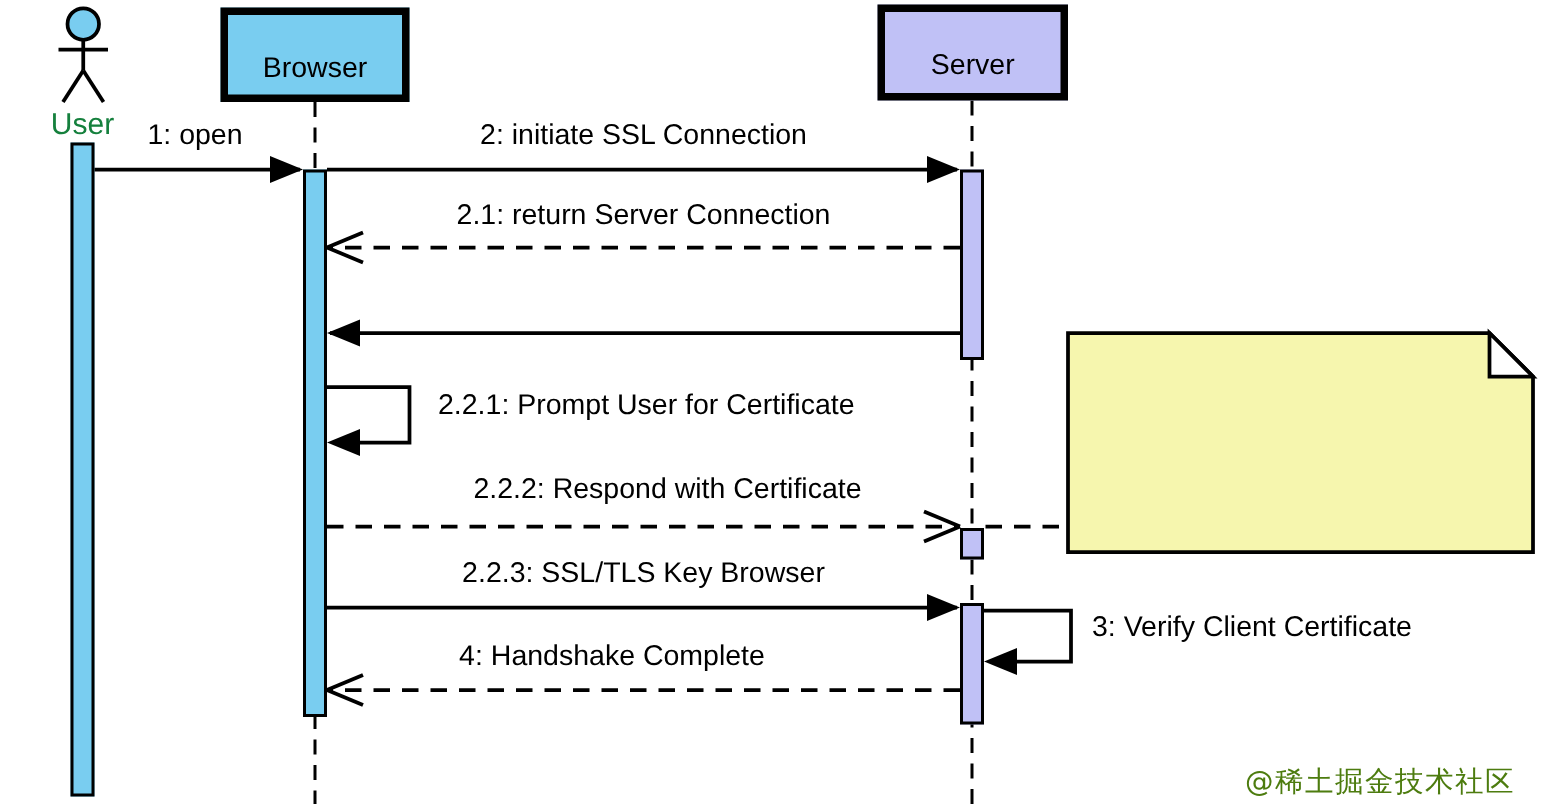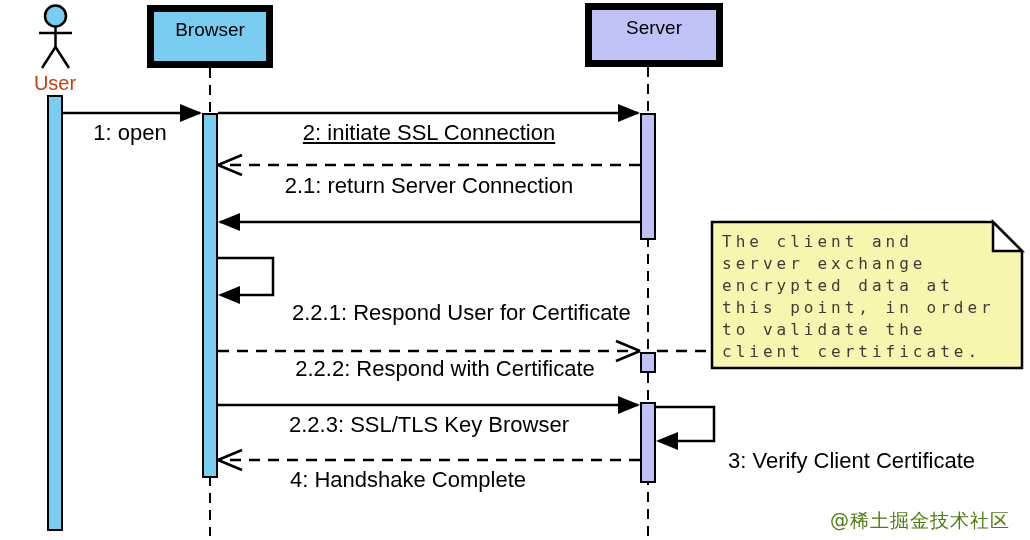--- a/index.html
+++ b/index.html
@@ -7,39 +7,39 @@
     position:relative;width:1030px;height:540px;background:#ffffff;
     font-family:"Liberation Sans",sans-serif;overflow:hidden;
   }
   .layer{position:absolute;left:0;top:0;width:1030px;height:540px;}
   #svg-back{z-index:1;}
   .mid{z-index:2;}
   #svg-front{z-index:3;pointer-events:none;}
   .top-layer{z-index:4;}
 
   .participant-box{
-    position:absolute;border:7px solid #000000;box-sizing:border-box;
-    text-align:center;font-size:19px;color:#000;padding-top:7px;
+    position:absolute;border:5px solid #000000;box-sizing:border-box;
+    text-align:center;font-size:19px;color:#000;padding-top:25px;
   }
   .box-browser{background:#79CDF0;}
   .box-server{background:#C0C1F6;}
 
   .activation{
     position:absolute;border:2px solid #000;box-sizing:border-box;
   }
   .act-cyan{background:#79CDF0;}
   .act-lav{background:#C0C1F6;}
 
   .msg-label{
-    position:absolute;font-size:22px;color:#000;white-space:nowrap;z-index:4;margin-top:40px;
+    position:absolute;font-size:19px;color:#000;white-space:nowrap;z-index:4;
   }
   .msg-label.centered{transform:translateX(-50%);}
 
   .actor-label{
-    position:absolute;font-size:20px;color:#c2410c;white-space:nowrap;z-index:4;
+    position:absolute;font-size:20px;color:#15803d;white-space:nowrap;z-index:4;
     transform:translateX(-50%);
   }
 
   .note-text{
     position:absolute;left:712px;top:222px;width:310px;height:146px;z-index:4;
     box-sizing:border-box;padding:9px 0 0 10px;
     font-family:"DejaVu Sans Mono",monospace;font-size:16px;line-height:22px;
     letter-spacing:4px;color:#3C3C3C;
   }
   .note-line{white-space:nowrap;}
@@ -57,21 +57,21 @@
 
   <svg id="svg-back" class="layer" viewBox="0 0 1030 540" xmlns="http://www.w3.org/2000/svg">
     <line x1="210" y1="68" x2="210" y2="536" stroke="#000" stroke-width="2" stroke-dasharray="10,7"></line>
     <line x1="648" y1="67" x2="648" y2="536" stroke="#000" stroke-width="2" stroke-dasharray="10,7"></line>
   </svg>
 
   <div class="mid layer">
     <div class="participant-box box-browser" style="left:147px;top:5px;width:126px;height:63px;">
       <span>Browser</span>
     </div>
-    <div class="participant-box box-server" style="left:585px;top:3px;width:138px;height:64px;">
+    <div class="participant-box box-server" style="left:585px;top:3px;width:127px;height:64px;">
       <span>Server</span>
     </div>
 
     <div class="activation act-cyan" style="left:47px;top:95px;width:16px;height:436px;"></div>
     <div class="activation act-cyan" style="left:202px;top:113px;width:16px;height:365px;"></div>
     <div class="activation act-lav" style="left:640px;top:113px;width:16px;height:127px;"></div>
     <div class="activation act-lav" style="left:640px;top:352px;width:16px;height:21px;"></div>
     <div class="activation act-lav" style="left:640px;top:402px;width:16px;height:81px;"></div>
   </div>
 
@@ -137,33 +137,25 @@
     <g stroke="#000" stroke-width="2.5">
       <polygon points="712,222 993,222 1022,251 1022,368 712,368" fill="#F6F6AE"></polygon>
       <polygon points="993,222 993,251 1022,251" fill="#FFFFFF"></polygon>
     </g>
   </svg>
 
   <div class="top-layer layer" style="pointer-events:none;">
     <div class="actor-label" style="left:55px;top:72px;">User</div>
 
     <div class="msg-label centered" style="left:130px;top:80px;">1: open</div>
-    <div class="msg-label centered" style="left:429px;top:80px;text-decoration:underline;">2: initiate SSL Connection</div>
+    <div class="msg-label centered" style="left:429px;top:80px;">2: initiate SSL Connection</div>
     <div class="msg-label centered" style="left:429px;top:133px;">2.1: return Server Connection</div>
-    <div class="msg-label" style="left:292px;top:260px;">2.2.1: Respond User for Certificate</div>
+    <div class="msg-label" style="left:292px;top:260px;">2.2.1: Prompt User for Certificate</div>
     <div class="msg-label centered" style="left:445px;top:316px;">2.2.2: Respond with Certificate</div>
     <div class="msg-label centered" style="left:429px;top:372px;">2.2.3: SSL/TLS Key Browser</div>
     <div class="msg-label" style="left:728px;top:408px;">3: Verify Client Certificate</div>
     <div class="msg-label centered" style="left:408px;top:427px;">4: Handshake Complete</div>
 
-    <div class="note-text">
-      <div class="note-line">The client and</div>
-      <div class="note-line">server exchange</div>
-      <div class="note-line">encrypted data at</div>
-      <div class="note-line">this point, in order</div>
-      <div class="note-line">to validate the</div>
-      <div class="note-line">client certificate.</div>
-    </div>
 
     <div class="watermark">@稀土掘金技术社区</div>
   </div>
 
 </div>
 
 </body></html>

